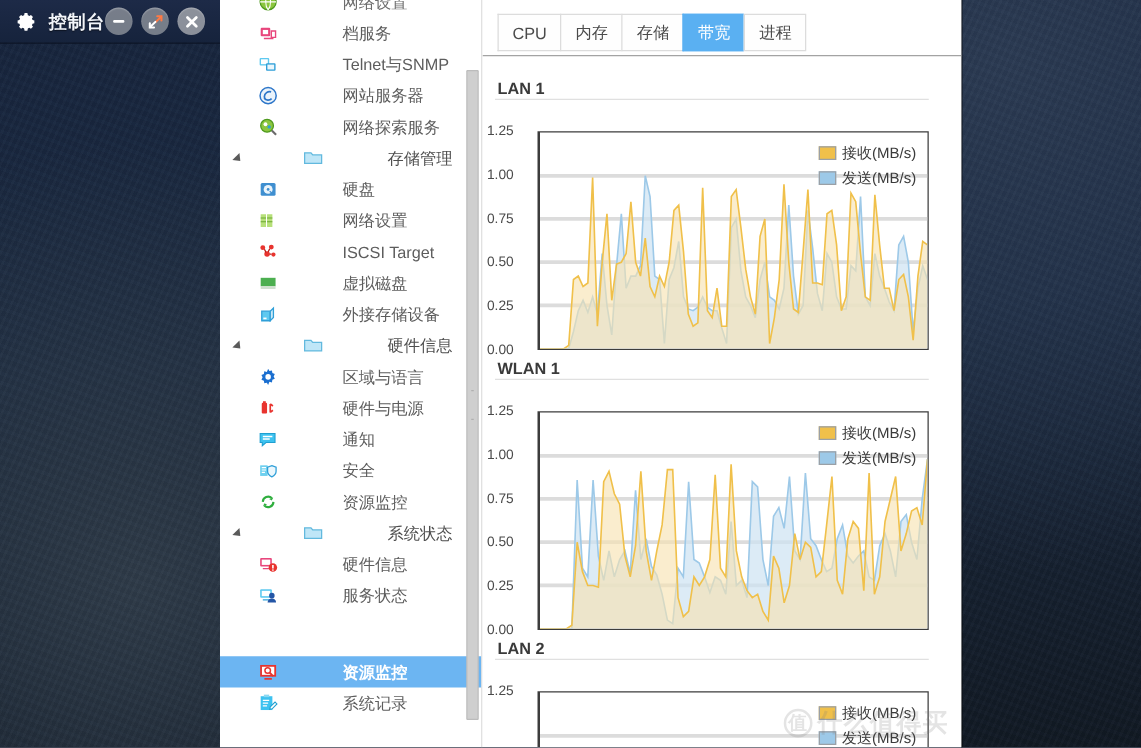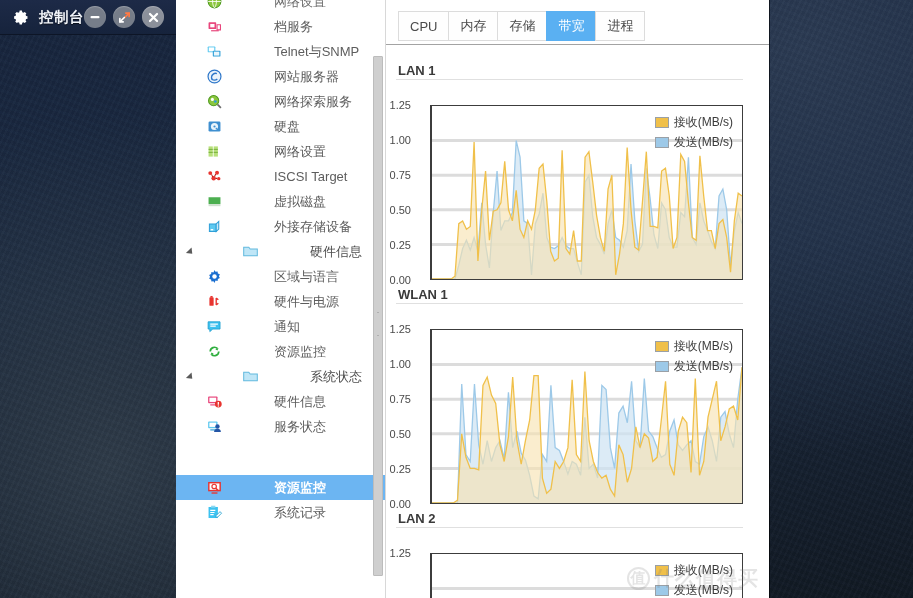--- a/index.html
+++ b/index.html
@@ -290,20 +290,27 @@
             </div>
             <div class="nav-item">
               <svg viewBox="0 0 20 20" class="nav-ico">
                 <circle cx="9" cy="9" r="6" fill="#8cc63f" stroke="#4e9a1e" stroke-width="1.2"></circle>
                 <circle cx="7.5" cy="7.5" r="1.8" fill="#ffffff"></circle>
                 <circle cx="11" cy="10" r="1.6" fill="#2f9fd8"></circle>
                 <path d="M13.5 13.5l4 4" fill="none" stroke="#6b6b6b" stroke-width="2"></path>
               </svg>
               <span>网络探索服务</span>
             </div>
+            <div class="nav-item group">
+              <span class="caret"></span>
+              <svg viewBox="0 0 20 20" class="nav-ico">
+                <path d="M2 5h6l1.6 2H18v8H2z" fill="#bfe6f7" stroke="#62b9de" stroke-width="1.2"></path>
+              </svg>
+              <span>存储管理</span>
+            </div>
             <div class="nav-item">
               <svg viewBox="0 0 20 20" class="nav-ico">
                 <rect x="3" y="4" width="14" height="12" fill="#3f8fd0" rx="1.5"></rect>
                 <circle cx="10" cy="10" r="4.2" fill="#eaf4fb"></circle>
                 <circle cx="10" cy="10" r="1.3" fill="#3f8fd0"></circle>
                 <path d="M11.5 11.8l3 2.5" fill="none" stroke="#3f8fd0" stroke-width="1.3"></path>
               </svg>
               <span>硬盘</span>
             </div>
             <div class="nav-item">
@@ -361,20 +368,28 @@
                 <path d="M12 6v8M12 6l2.5 2M12 14l2.5-2" fill="none" stroke="#e8342f" stroke-width="1.6"></path>
               </svg>
               <span>硬件与电源</span>
             </div>
             <div class="nav-item">
               <svg viewBox="0 0 20 20" class="nav-ico">
                 <path d="M2.5 4.5h14v8.5H8L4.5 16v-3H2.5z" fill="#3dc2f0" stroke="#1f9fd0" stroke-width="1"></path>
                 <path d="M5 7.3h9M5 9.6h6.5" fill="none" stroke="#ffffff" stroke-width="1.4"></path>
               </svg>
               <span>通知</span>
+            </div>
+            <div class="nav-item">
+              <svg viewBox="0 0 20 20" class="nav-ico">
+                <rect x="2.5" y="5" width="7" height="10" fill="#6ed0ef" rx="#2f9fd8"></rect>
+                <path d="M4 7.2h4M4 9.4h4M4 11.6h3" fill="none" stroke="#ffffff" stroke-width="1.1"></path>
+                <path d="M13.5 5.3l4 1.4v4c0 2.6-2 4.3-4 5.1-2-0.8-4-2.5-4-5.1v-4z" fill="#eaf7fd" stroke="#2f9fd8" stroke-width="1.2"></path>
+              </svg>
+              <span>安全</span>
             </div>
             <div class="nav-item">
               <svg viewBox="0 0 20 20" class="nav-ico">
                 <path d="M15 10a5 5 0 01-8.6 3.4" fill="none" stroke="#2fae3e" stroke-width="2"></path>
                 <path d="M5 10a5 5 0 018.6-3.4" fill="none" stroke="#2fae3e" stroke-width="2"></path>
                 <path d="M5.2 13.9l1.4-2.6 2.5 1.4z" fill="#2fae3e"></path>
                 <path d="M14.8 6.1l-1.4 2.6-2.5-1.4z" fill="#2fae3e"></path>
               </svg>
               <span>资源监控</span>
             </div>

